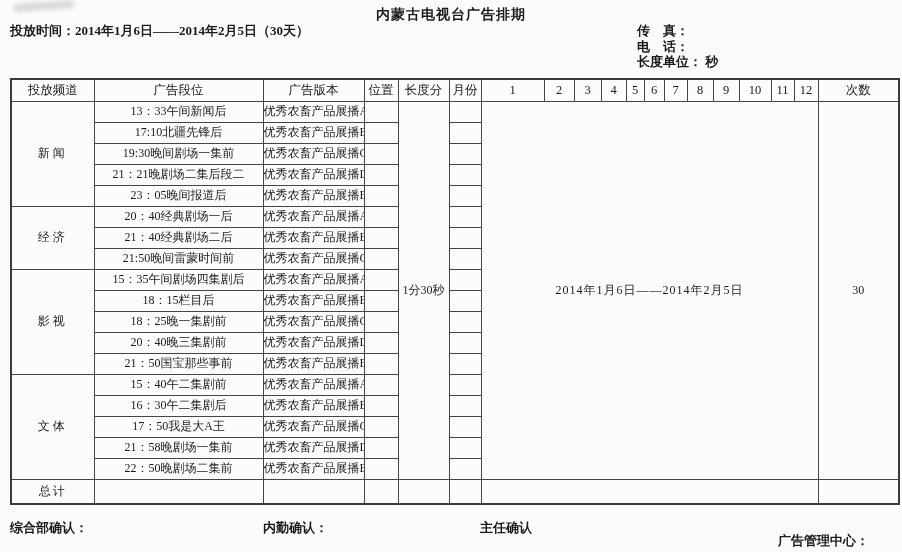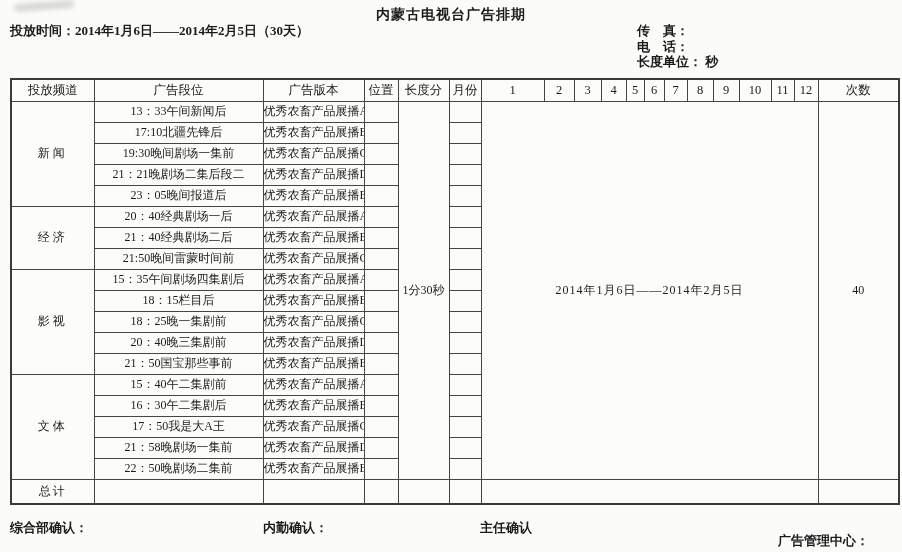--- a/index.html
+++ b/index.html
@@ -129,21 +129,21 @@
     </thead>
     <tbody>
       <tr>
         <td class="channel-cell" rowspan="5">新闻</td>
         <td class="slot-cell">13：33午间新闻后</td>
         <td class="version-cell">优秀农畜产品展播A版</td>
         <td></td>
         <td class="duration-cell" rowspan="18">1分30秒</td>
         <td></td>
         <td class="dates-cell" colspan="12" rowspan="18">2014年1月6日——2014年2月5日</td>
-        <td class="count-cell" rowspan="18">40</td>
+        <td class="count-cell" rowspan="18">30</td>
       </tr>
       <tr>
         <td class="slot-cell">17:10北疆先锋后</td>
         <td class="version-cell">优秀农畜产品展播B版</td>
         <td></td>
         <td></td>
       </tr>
       <tr>
         <td class="slot-cell">19:30晚间剧场一集前</td>
         <td class="version-cell">优秀农畜产品展播C版</td>

